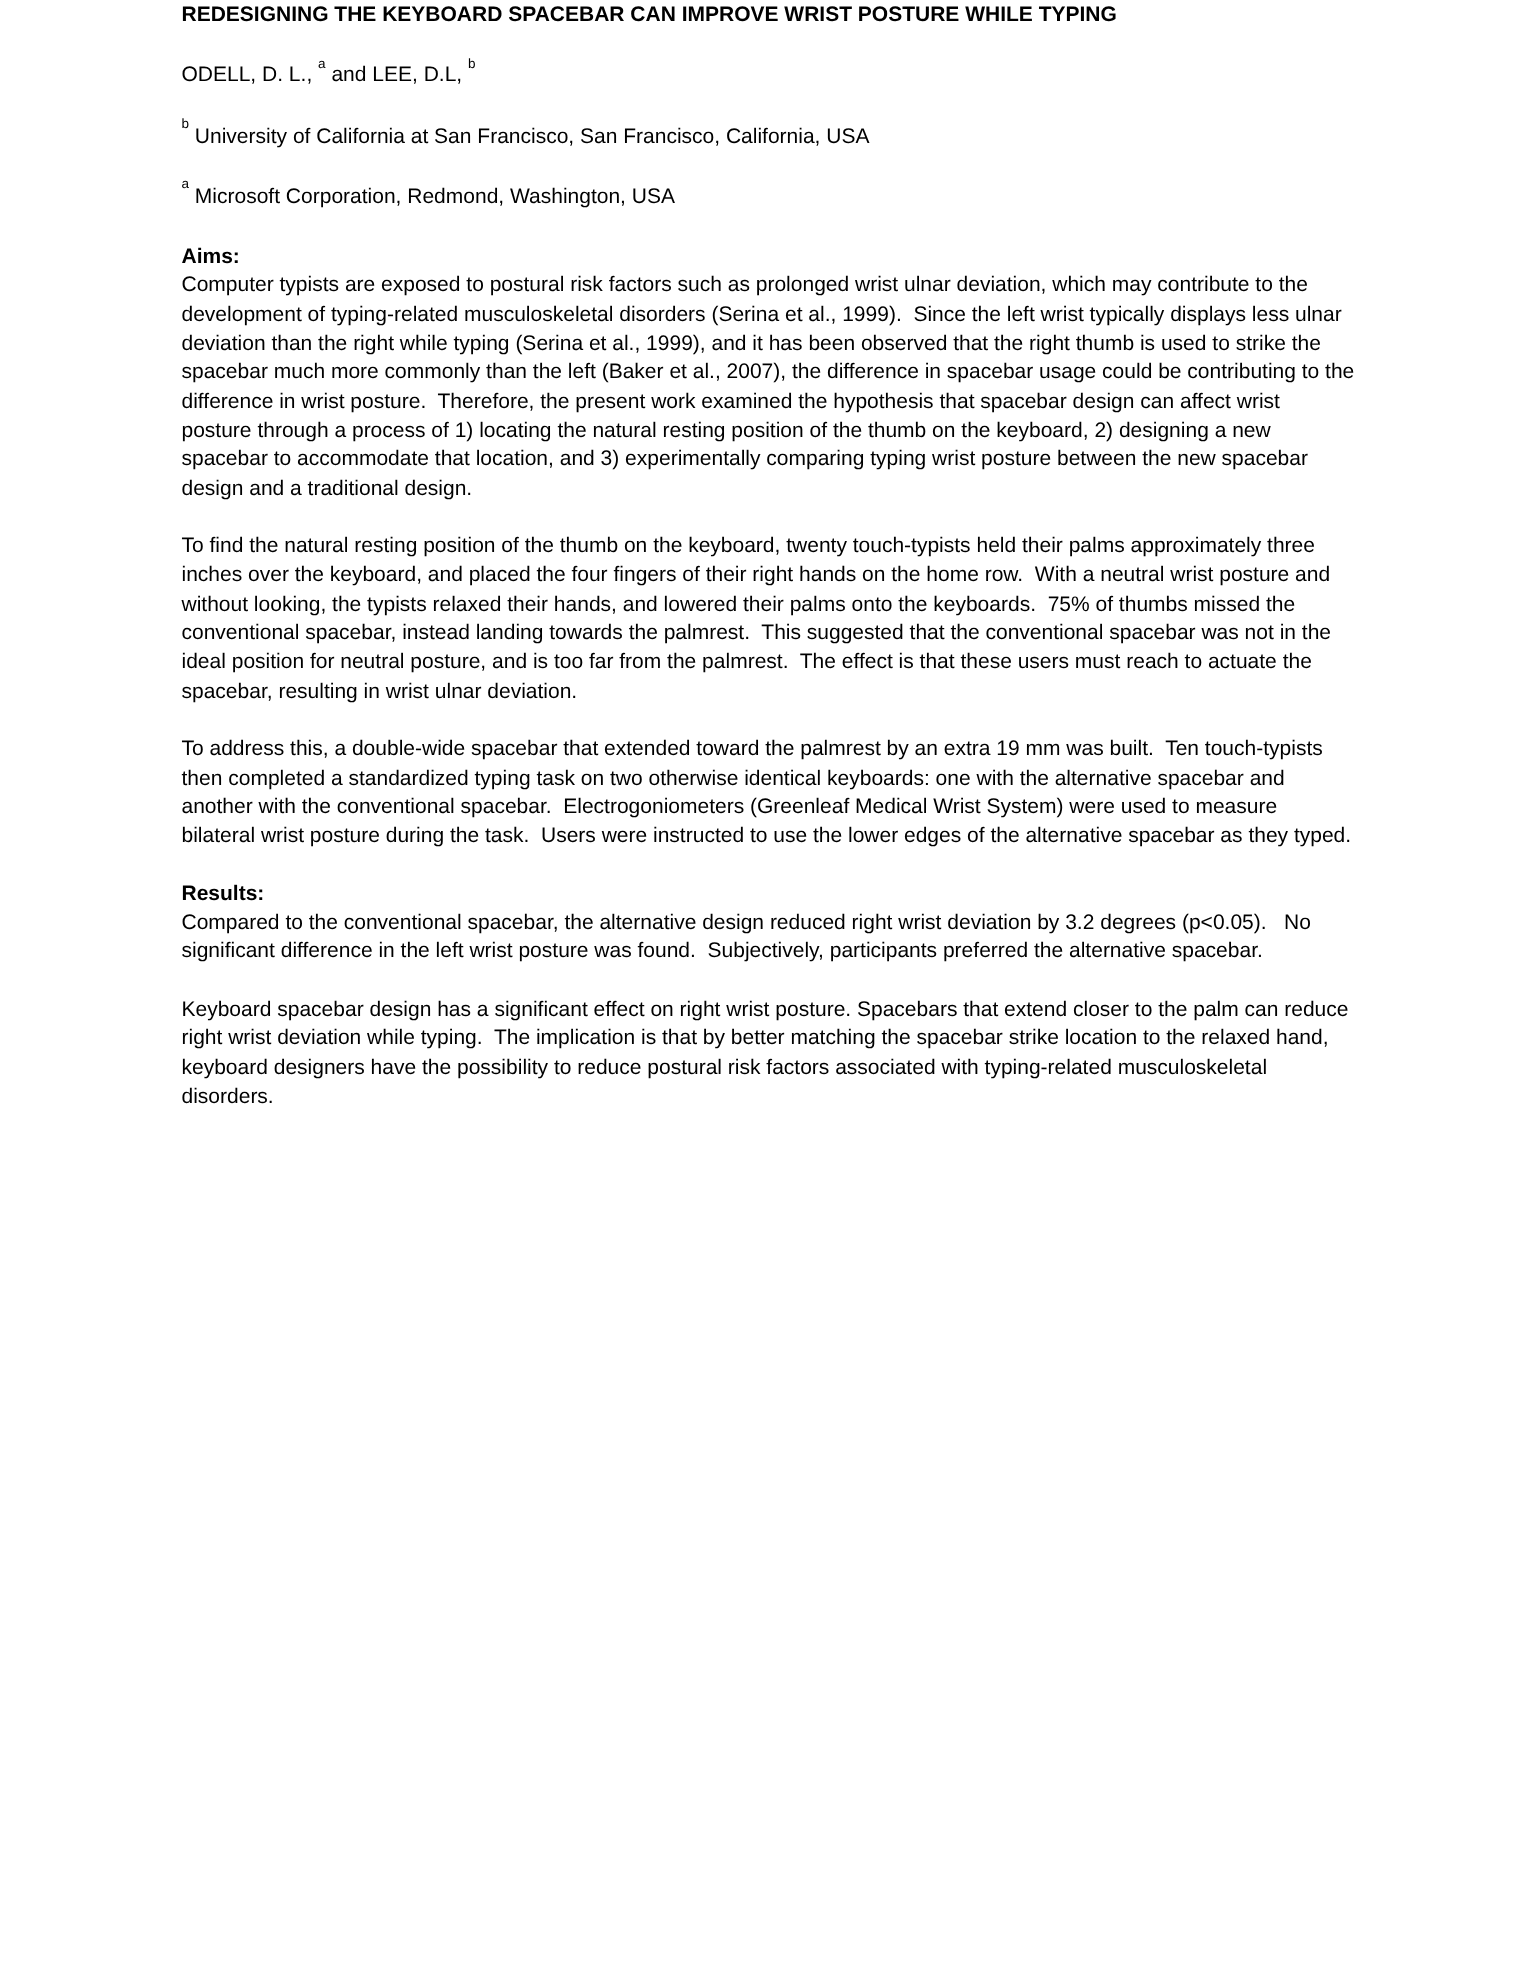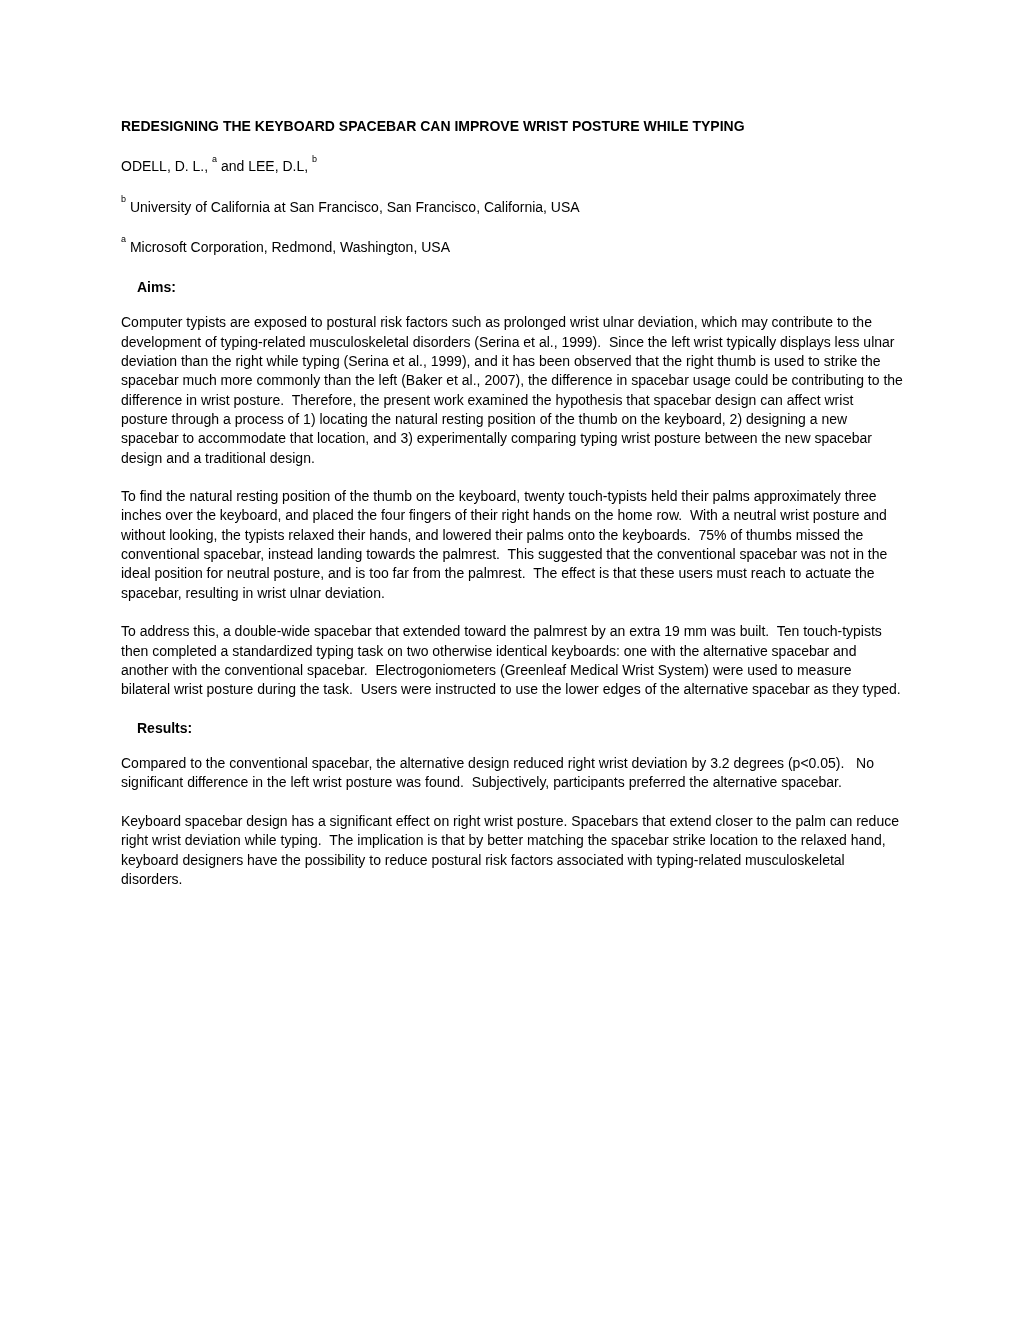--- a/index.html
+++ b/index.html
@@ -12,21 +12,20 @@
     height: 1320px;
     color: #000000;
     font-family: "Liberation Sans", "DejaVu Sans", sans-serif;
     font-size: 14px;
     line-height: 19.3px;
     overflow: hidden;
   }
   .page {
     width: 782px;
     margin-left: 121px;
-    padding-top: 117px;
     box-sizing: border-box;
   }
   .title {
     font-size: 14px;
     font-weight: bold;
     margin: 0 0 21px 0;
     white-space: pre-wrap;
   }
   .frontline {
     margin: 0 0 21px 0;
@@ -34,21 +33,21 @@
   }
   sup.affmark {
     font-size: 9px;
     line-height: 0;
     position: relative;
     top: -0.45em;
   }
   .heading {
     font-size: 14px;
     font-weight: bold;
-    margin: 16px;
+    margin: 0;
   }
   .para {
     margin: 0 0 19.3px 0;
     white-space: pre-wrap;
   }
   section {
     margin: 0;
   }
   .gap-extra {
     margin-top: 19.3px;

